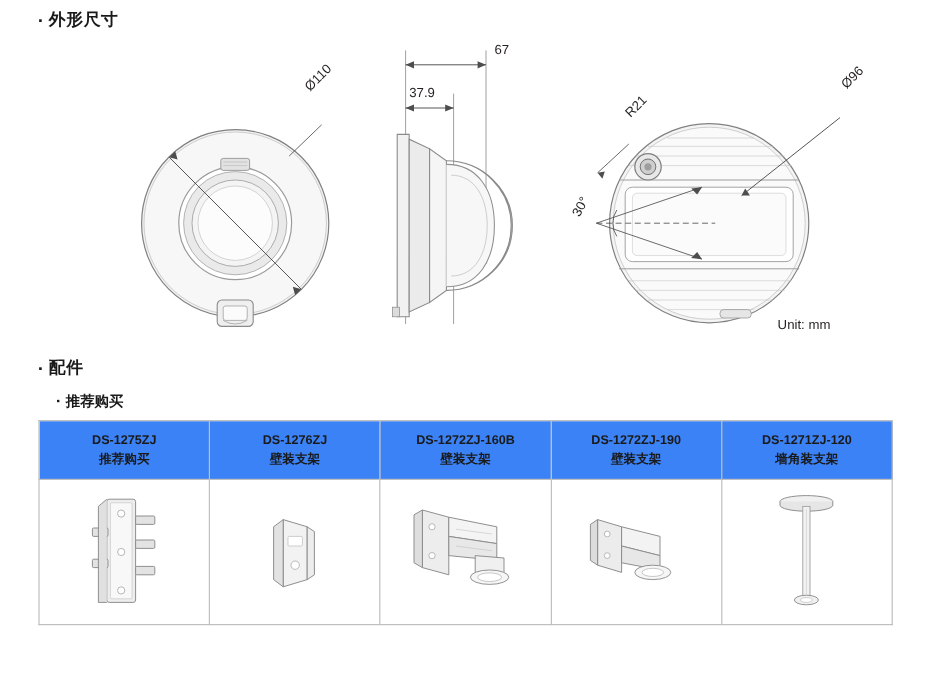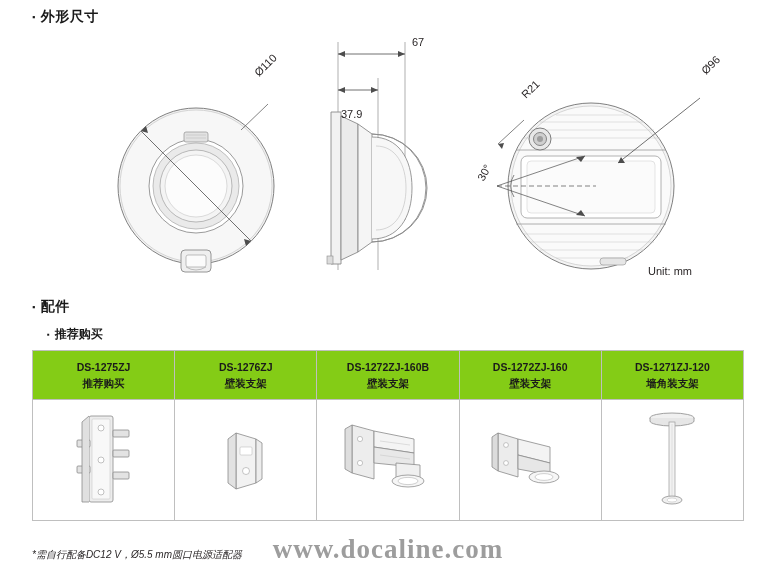--- a/index.html
+++ b/index.html
@@ -85,21 +85,21 @@
     border-collapse: collapse;
     table-layout: fixed;
   }
   .acc-table th, .acc-table td {
     border: 1px solid #bfbfbf;
     padding: 0;
     text-align: center;
     vertical-align: middle;
   }
   .acc-table thead th {
-    background: #84cc16;
+    background: #3b82f6;
     height: 48px;
     font-size: 10.5px;
     font-weight: bold;
     color: #1a1a1a;
     line-height: 1.55;
   }
   .acc-table thead th .model {
     display: block;
   }
   .acc-table thead th .name {
@@ -244,21 +244,21 @@
 
           <line x1="618" y1="143" x2="700" y2="78" stroke="#4d4d4d" stroke-width="0.8"></line>
           <path d="M618 143 l7 0 l-4 -6 z" fill="#4d4d4d" stroke="none"></path>
         </g>
       </g>
     </svg>
 
     
     <div class="dim-label" style="left:252px; top:50px; transform:rotate(-45deg); transform-origin:left top;">Ø110</div>
     <div class="dim-label" style="left:364px; top:16px;margin-left:48px;">67</div>
-    <div class="dim-label" style="left:341px; top:52px;margin-top:36px;">37.9</div>
+    <div class="dim-label" style="left:341px; top:52px;">37.9</div>
     <div class="dim-label" style="left:699px; top:48px; transform:rotate(-45deg); transform-origin:left top;">Ø96</div>
     <div class="dim-label" style="left:519px; top:72px; transform:rotate(-45deg); transform-origin:left top;">R21</div>
     <div class="dim-label" style="left:475px; top:157px; transform:rotate(-62deg); transform-origin:left top;">30°</div>
     <div class="unit-label">Unit: mm</div>
   </div>
 
   <div class="section-heading" id="heading-accessories">
     <span class="bullet">▪</span><span>配件</span>
   </div>
 
@@ -275,21 +275,21 @@
         </th>
         <th>
           <span class="model">DS-1276ZJ</span>
           <span class="name">壁装支架</span>
         </th>
         <th>
           <span class="model">DS-1272ZJ-160B</span>
           <span class="name">壁装支架</span>
         </th>
         <th>
-          <span class="model">DS-1272ZJ-160</span>
+          <span class="model">DS-1272ZJ-190</span>
           <span class="name">壁装支架</span>
         </th>
         <th>
           <span class="model">DS-1271ZJ-120</span>
           <span class="name">墙角装支架</span>
         </th>
       </tr>
     </thead>
     <tbody>
       <tr>
@@ -376,17 +376,15 @@
                 <ellipse cx="30" cy="92" rx="5" ry="2" fill="#ffffff" stroke="#b4b4b4" stroke-width="0.5"></ellipse>
                 <line x1="30" y1="16" x2="30" y2="88" stroke="#c9c9c9" stroke-width="0.5"></line>
               </g>
             </svg>
           </div>
         </td>
       </tr>
     </tbody>
   </table>
 
-  <div class="footnote">*需自行配备DC12 V，Ø5.5 mm圆口电源适配器</div>
-
-  <div class="watermark">www.docaline.com</div>
+
 
 </div>
 
 </body></html>

